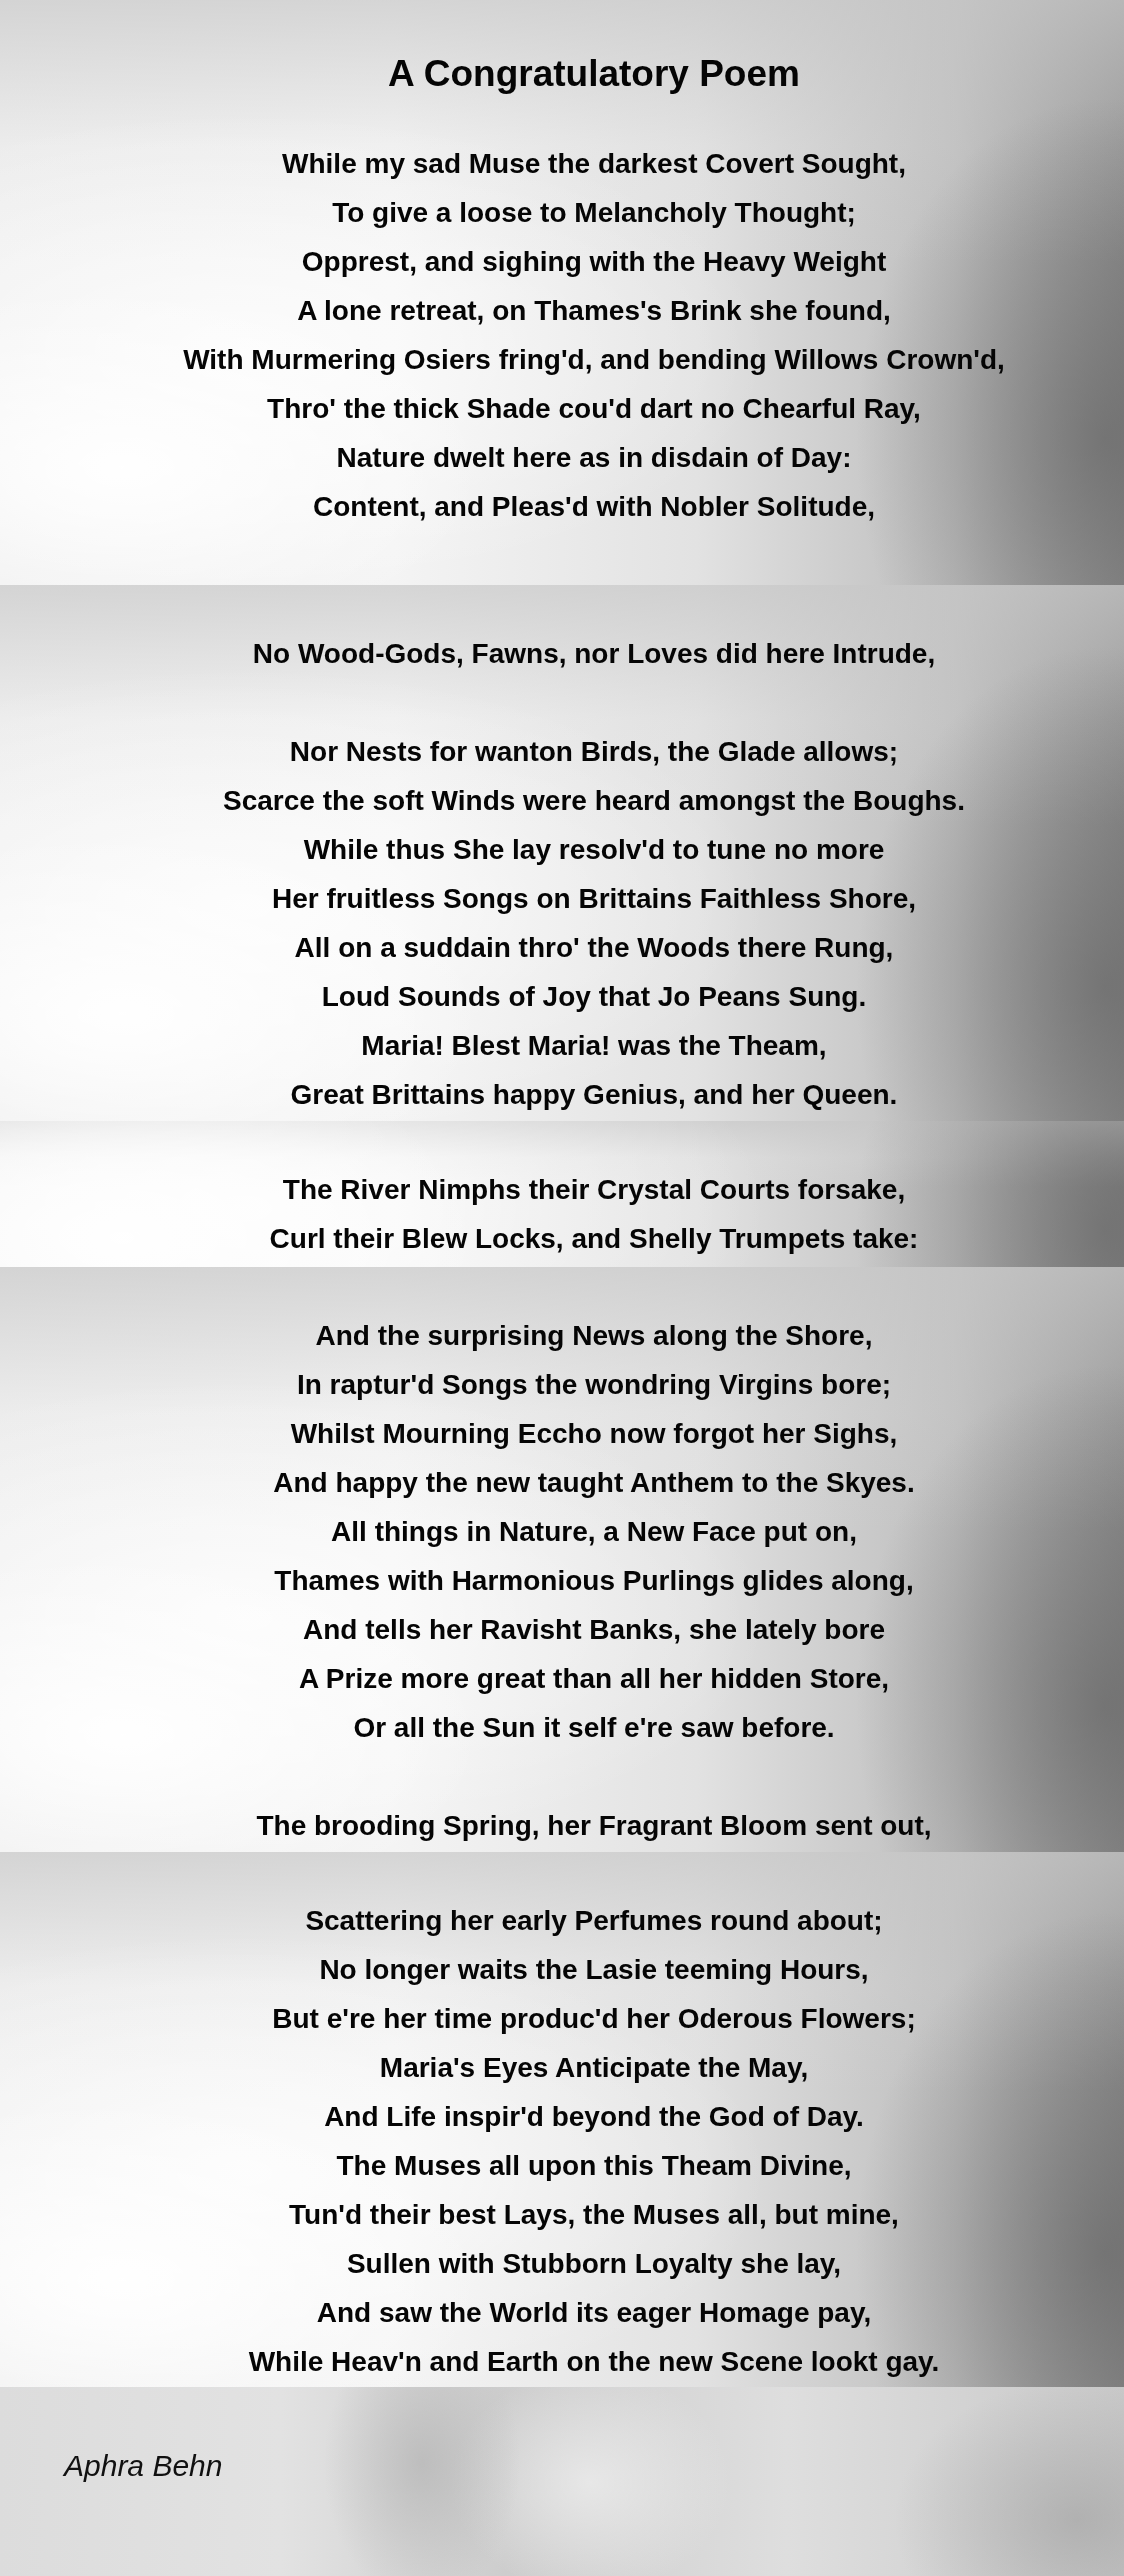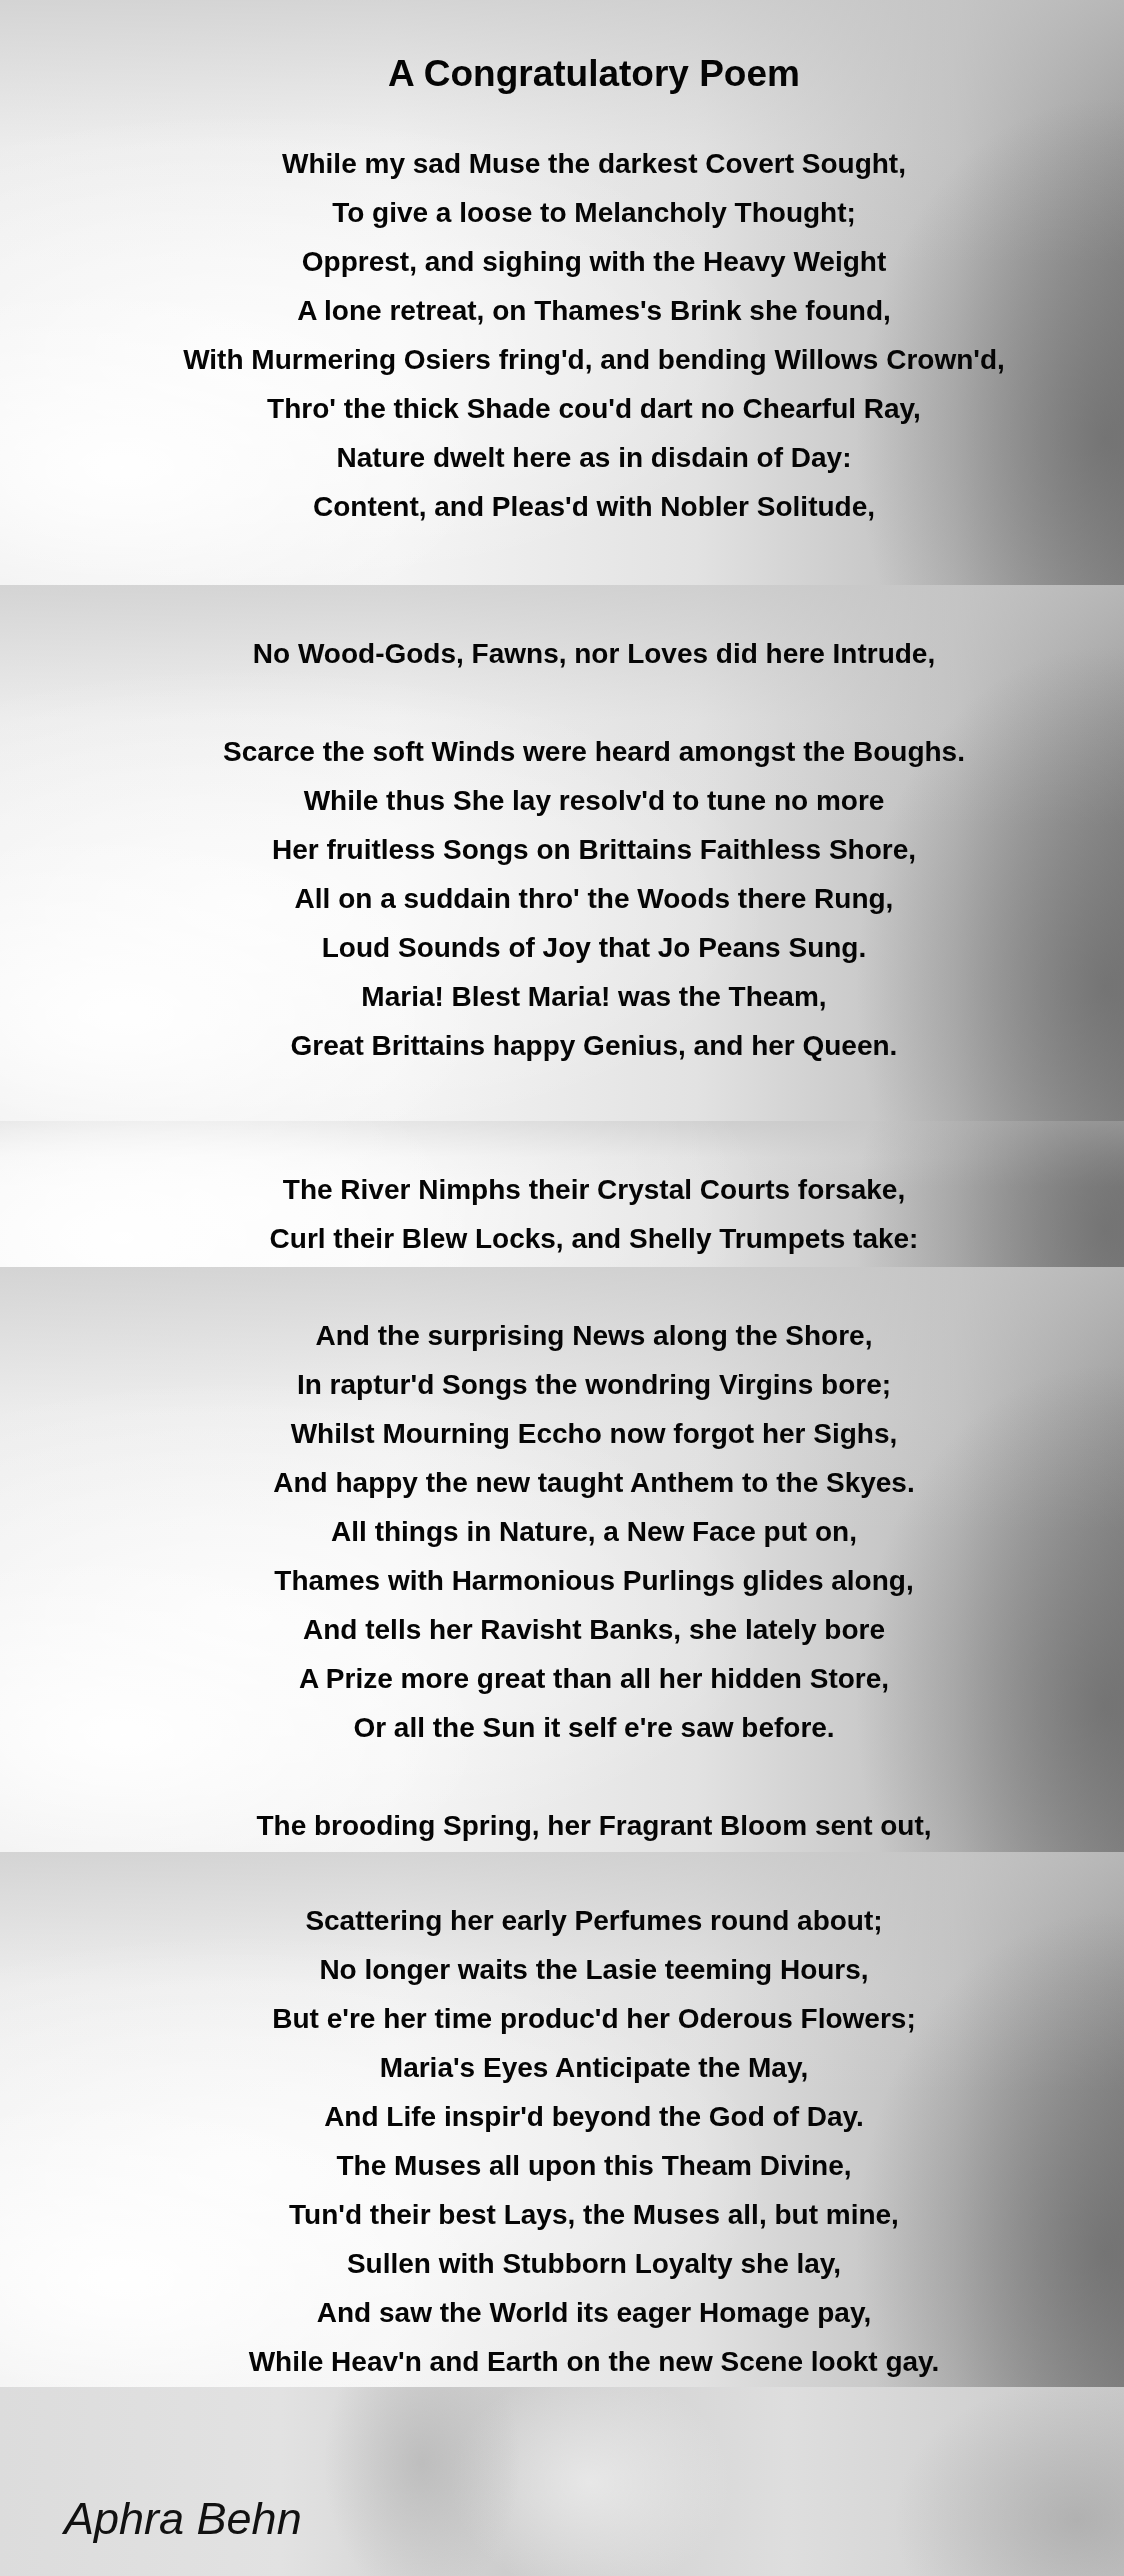--- a/index.html
+++ b/index.html
@@ -65,22 +65,22 @@
     font-size: 28px;
     line-height: 49px;
     height: 49px;
     font-weight: bold;
     white-space: nowrap;
   }
   .author {
     position: absolute;
     left: 64px;
     top: 1.9px;
-    margin-top: 107px;
-    font-size: 45px;
+    margin-top: 54px;
+    font-size: 30px;
     line-height: 45px;
     font-style: italic;
     font-weight: normal;
     white-space: nowrap;
     color: #111;
   }
 </style>
 </head>
 <body>
 
@@ -100,20 +100,21 @@
         <div class="line">Content, and Pleas'd with Nobler Solitude,</div>
       </div>
     </div>
   </section>
 
   <section class="panel p2">
     <div class="panel-inner">
       <div class="stanza">
         <div class="line">No Wood-Gods, Fawns, nor Loves did here Intrude,</div>
         <div class="line"></div>
+        <div class="line">Nor Nests for wanton Birds, the Glade allows;</div>
         <div class="line">Scarce the soft Winds were heard amongst the Boughs.</div>
         <div class="line">While thus She lay resolv'd to tune no more</div>
         <div class="line">Her fruitless Songs on Brittains Faithless Shore,</div>
         <div class="line">All on a suddain thro' the Woods there Rung,</div>
         <div class="line">Loud Sounds of Joy that Jo Peans Sung.</div>
         <div class="line">Maria! Blest Maria! was the Theam,</div>
         <div class="line">Great Brittains happy Genius, and her Queen.</div>
       </div>
     </div>
   </section>

